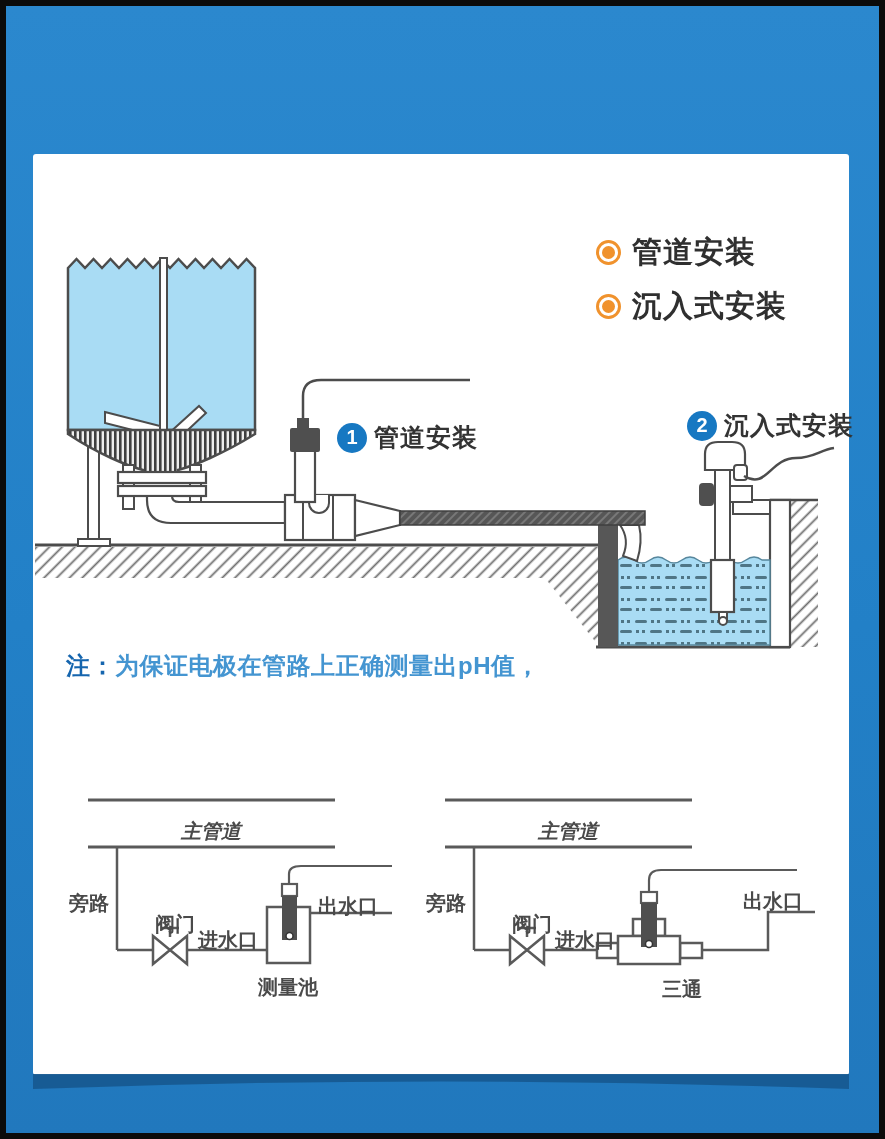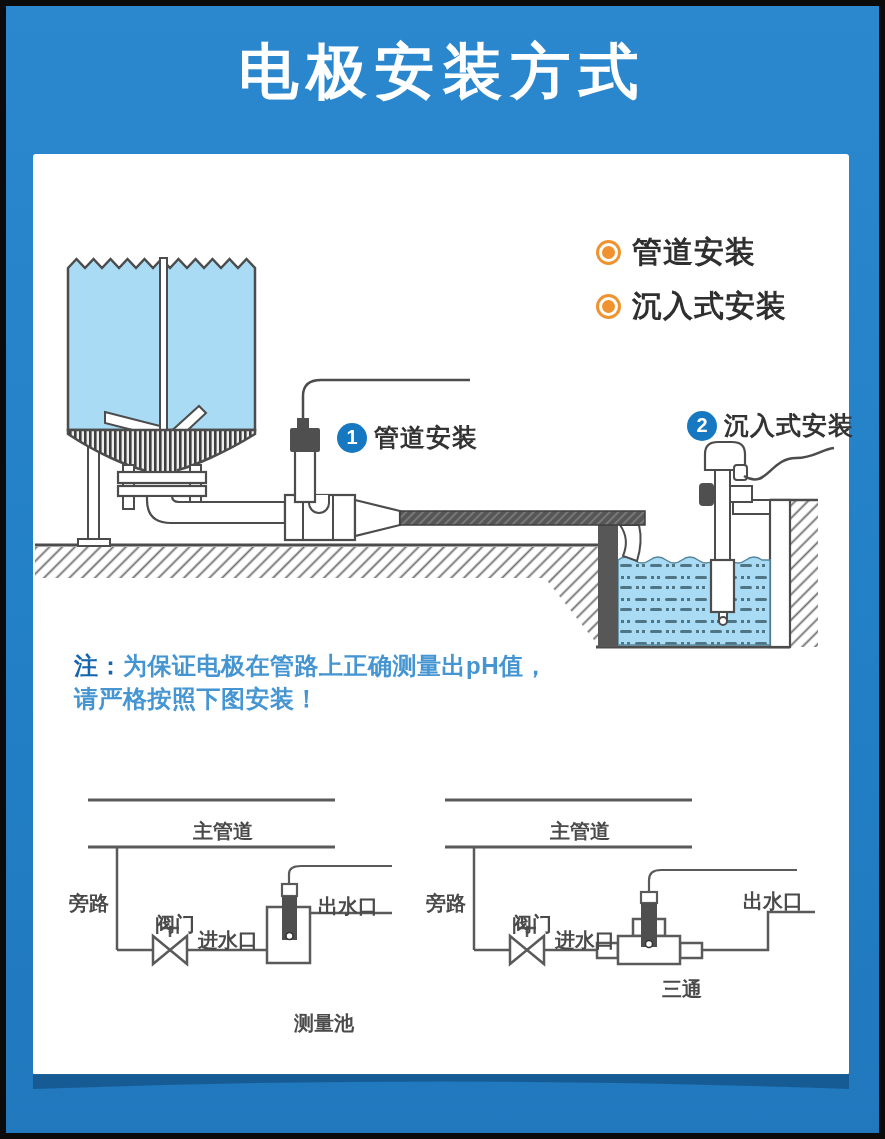--- a/index.html
+++ b/index.html
@@ -32,32 +32,31 @@
   
   .callout{ display:flex; align-items:center; gap:7px; }
   .num-circle{
     width:30px; height:30px; border-radius:50%; background:#1778c2; color:#fff;
     font-size:20px; font-weight:bold; display:flex; align-items:center; justify-content:center;
     flex:0 0 auto;
   }
   .callout-label{ font-size:25px; font-weight:bold; color:#333; letter-spacing:1px; }
   
   .note{ left:60px; top:643px; font-size:24px; font-weight:bold; line-height:33px;
-         color:#4495d1; letter-spacing:0.5px;margin-left:8px; }
+         color:#4495d1; letter-spacing:0.5px; }
   .note .prefix{ color:#1565ae; }
   
   .slabel{ font-size:20px; font-weight:bold; color:#4a4a4a; white-space:nowrap; }
-  .slabel.center{ text-align:right; }
+  .slabel.center{ text-align:left;font-style:italic; }
 </style>
 </head>
 <body>
 
 <div class="poster">
 
-  <div class="abs title">电极安装方式</div>
 
   <div class="abs panel"></div>
 
   <svg class="abs panel-shadow" width="816" height="20" viewBox="0 0 816 20">
     <path d="M0,0 H816 V15 Q408,0 0,15 Z" fill="#175a91" opacity="0.95"></path>
   </svg>
 
   <svg class="abs" style="left:27px; top:148px;" width="816" height="512" viewBox="0 0 816 512">
     <defs>
       <pattern id="ghatch" width="9" height="9" patternUnits="userSpaceOnUse" patternTransform="rotate(45)">
@@ -170,21 +169,20 @@
     <span class="num-circle">1</span>
     <span class="callout-label">管道安装</span>
   </div>
   <div class="abs callout" style="left:681px; top:403px;">
     <span class="num-circle">2</span>
     <span class="callout-label">沉入式安装</span>
   </div>
 
   <div class="abs note">
     <div><span class="prefix">注：</span><span>为保证电极在管路上正确测量出pH值，</span></div>
-    <div>请严格按照下图安装！</div>
   </div>
 
   <svg class="abs" style="left:27px; top:774px;" width="816" height="240" viewBox="0 0 816 240">
 
     <g stroke="#5a5a5a">
       <line x1="55" y1="20" x2="302" y2="20" stroke-width="3"></line>
       <line x1="55" y1="67" x2="302" y2="67" stroke-width="3"></line>
       <line x1="84" y1="67" x2="84" y2="170" stroke-width="2.5"></line>
       <line x1="84" y1="170" x2="234" y2="170" stroke-width="2.5"></line>
       <g>
@@ -228,21 +226,21 @@
       <path d="M616,112 V100 Q616,90 628,90 H764" fill="none" stroke-width="2.2"></path>
       <path d="M669,170 H735 V132 H782" fill="none" stroke-width="2.5"></path>
     </g>
   </svg>
 
   <div class="abs slabel center" style="left:175px; top:812px; width:72px;">主管道</div>
   <div class="abs slabel" style="left:63px; top:884px;">旁路</div>
   <div class="abs slabel" style="left:149px; top:905px;">阀门</div>
   <div class="abs slabel" style="left:192px; top:921px;">进水口</div>
   <div class="abs slabel" style="left:312px; top:887px;">出水口</div>
-  <div class="abs slabel" style="left:252px; top:1004px;margin-left:36px;">测量池</div>
+  <div class="abs slabel" style="left:252px; top:968px;">测量池</div>
 
   <div class="abs slabel center" style="left:532px; top:812px; width:72px;">主管道</div>
   <div class="abs slabel" style="left:420px; top:884px;">旁路</div>
   <div class="abs slabel" style="left:506px; top:905px;">阀门</div>
   <div class="abs slabel" style="left:549px; top:921px;">进水口</div>
   <div class="abs slabel" style="left:737px; top:882px;">出水口</div>
   <div class="abs slabel" style="left:656px; top:970px;">三通</div>
 
 </div>
 

